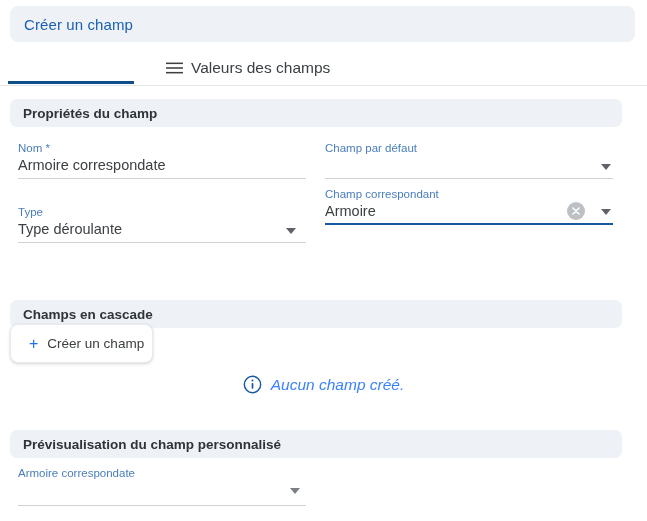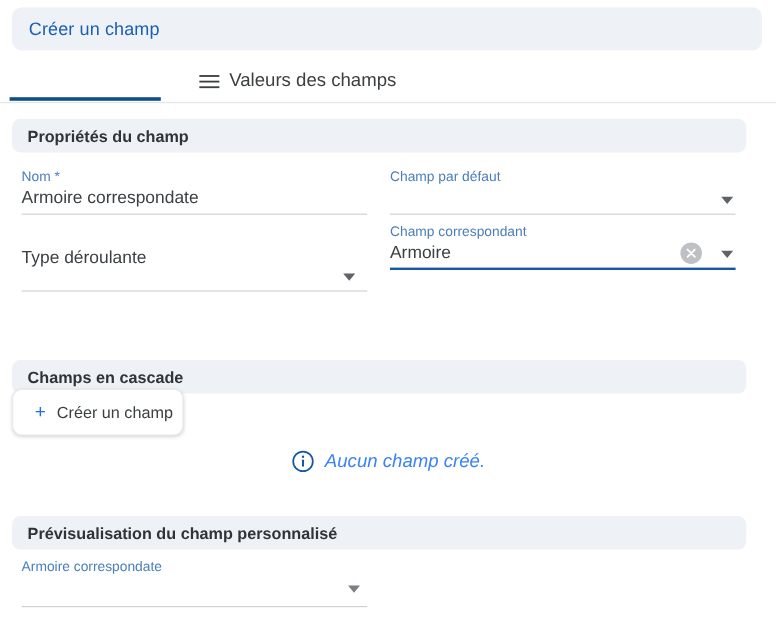--- a/index.html
+++ b/index.html
@@ -258,20 +258,21 @@
 </div>
 
 <div class="field f-defaut">
   <span class="field-label">Champ par défaut</span>
   <span class="field-value"></span>
   <span class="caret-down"></span>
   <span class="field-line"></span>
 </div>
 
 <div class="field f-type">
+  <span class="field-label">Type</span>
   <span class="field-value">Type déroulante</span>
   <span class="caret-down"></span>
   <span class="field-line"></span>
 </div>
 
 <div class="field f-champcor">
   <span class="field-label">Champ correspondant</span>
   <span class="field-value">Armoire</span>
   <span class="clear-badge">
     <svg viewBox="0 0 12 12" xmlns="http://www.w3.org/2000/svg">

